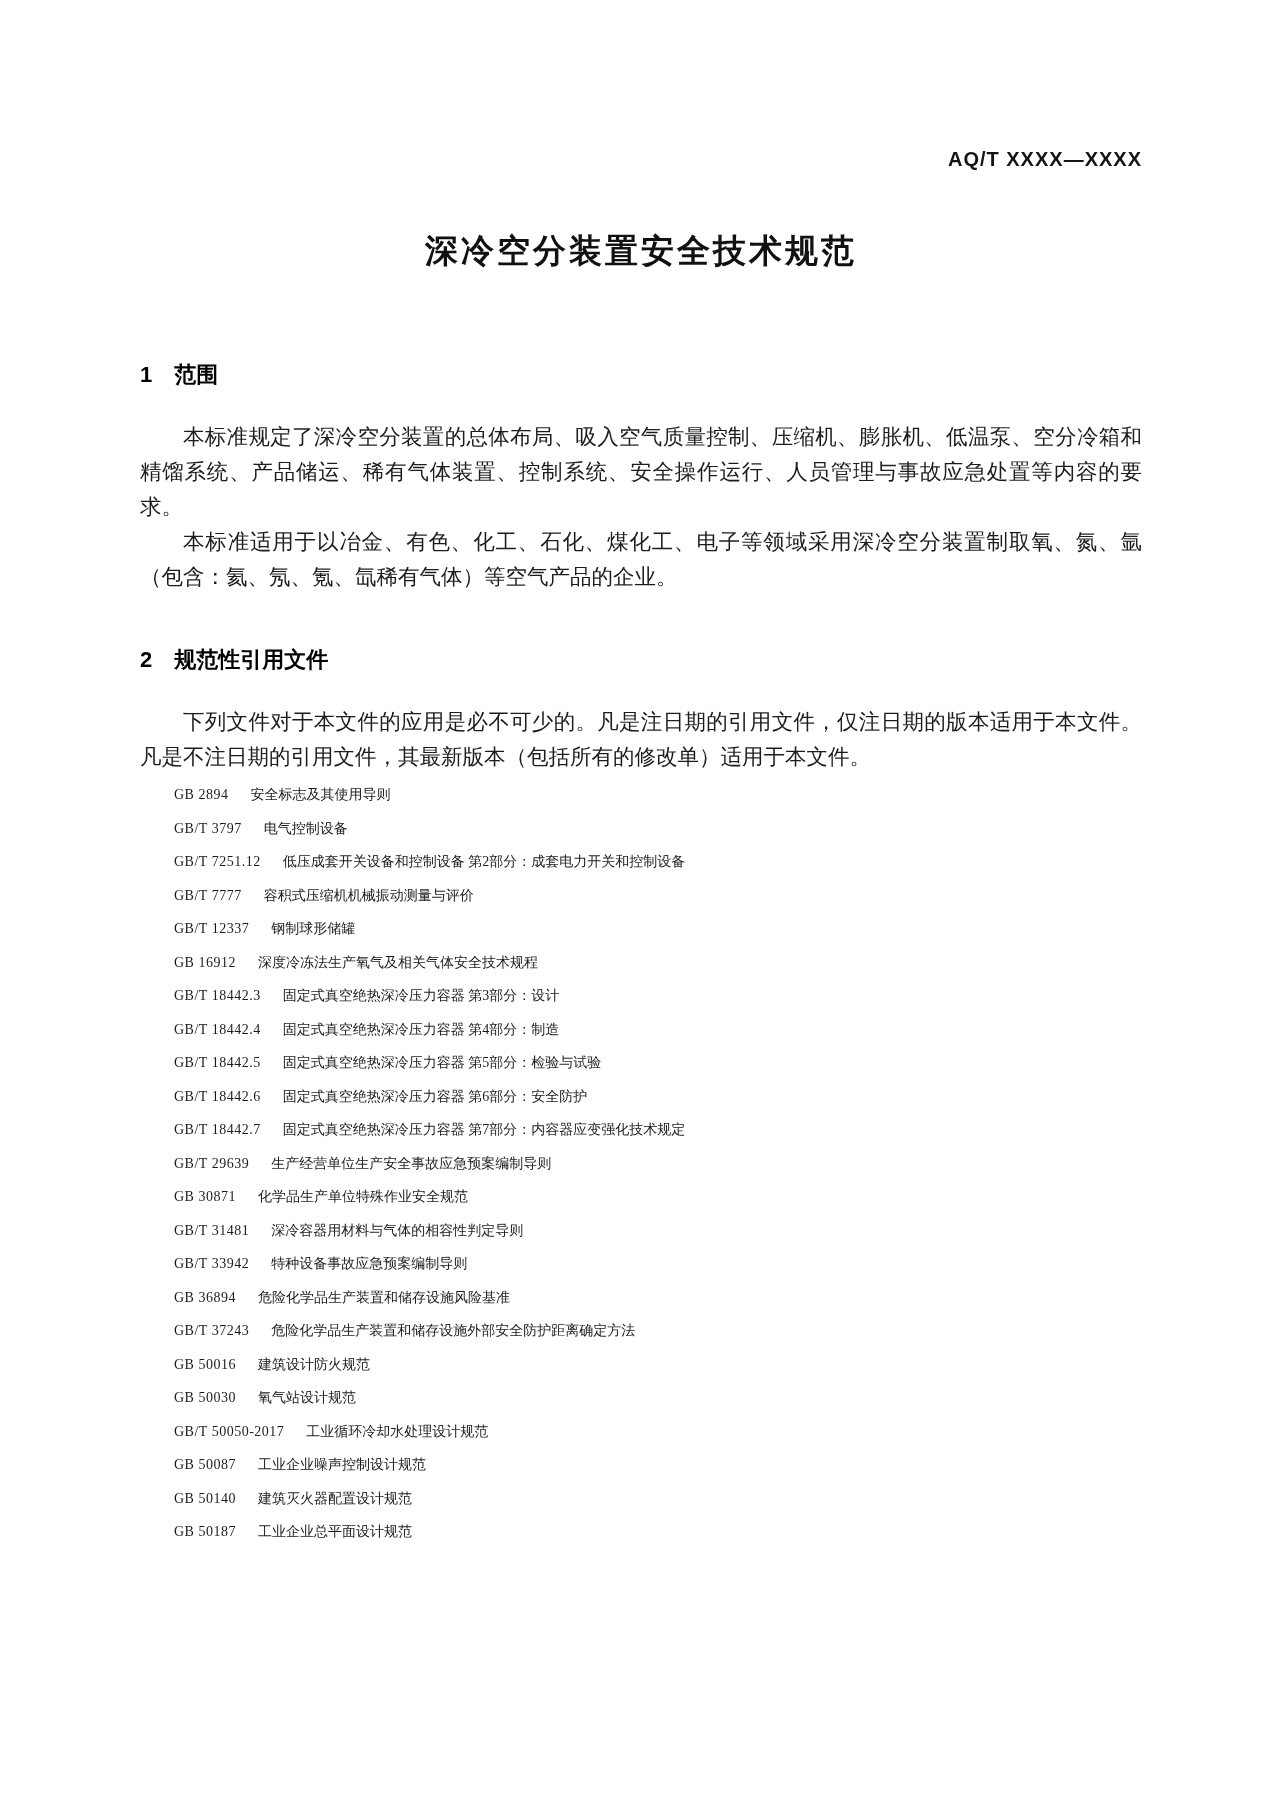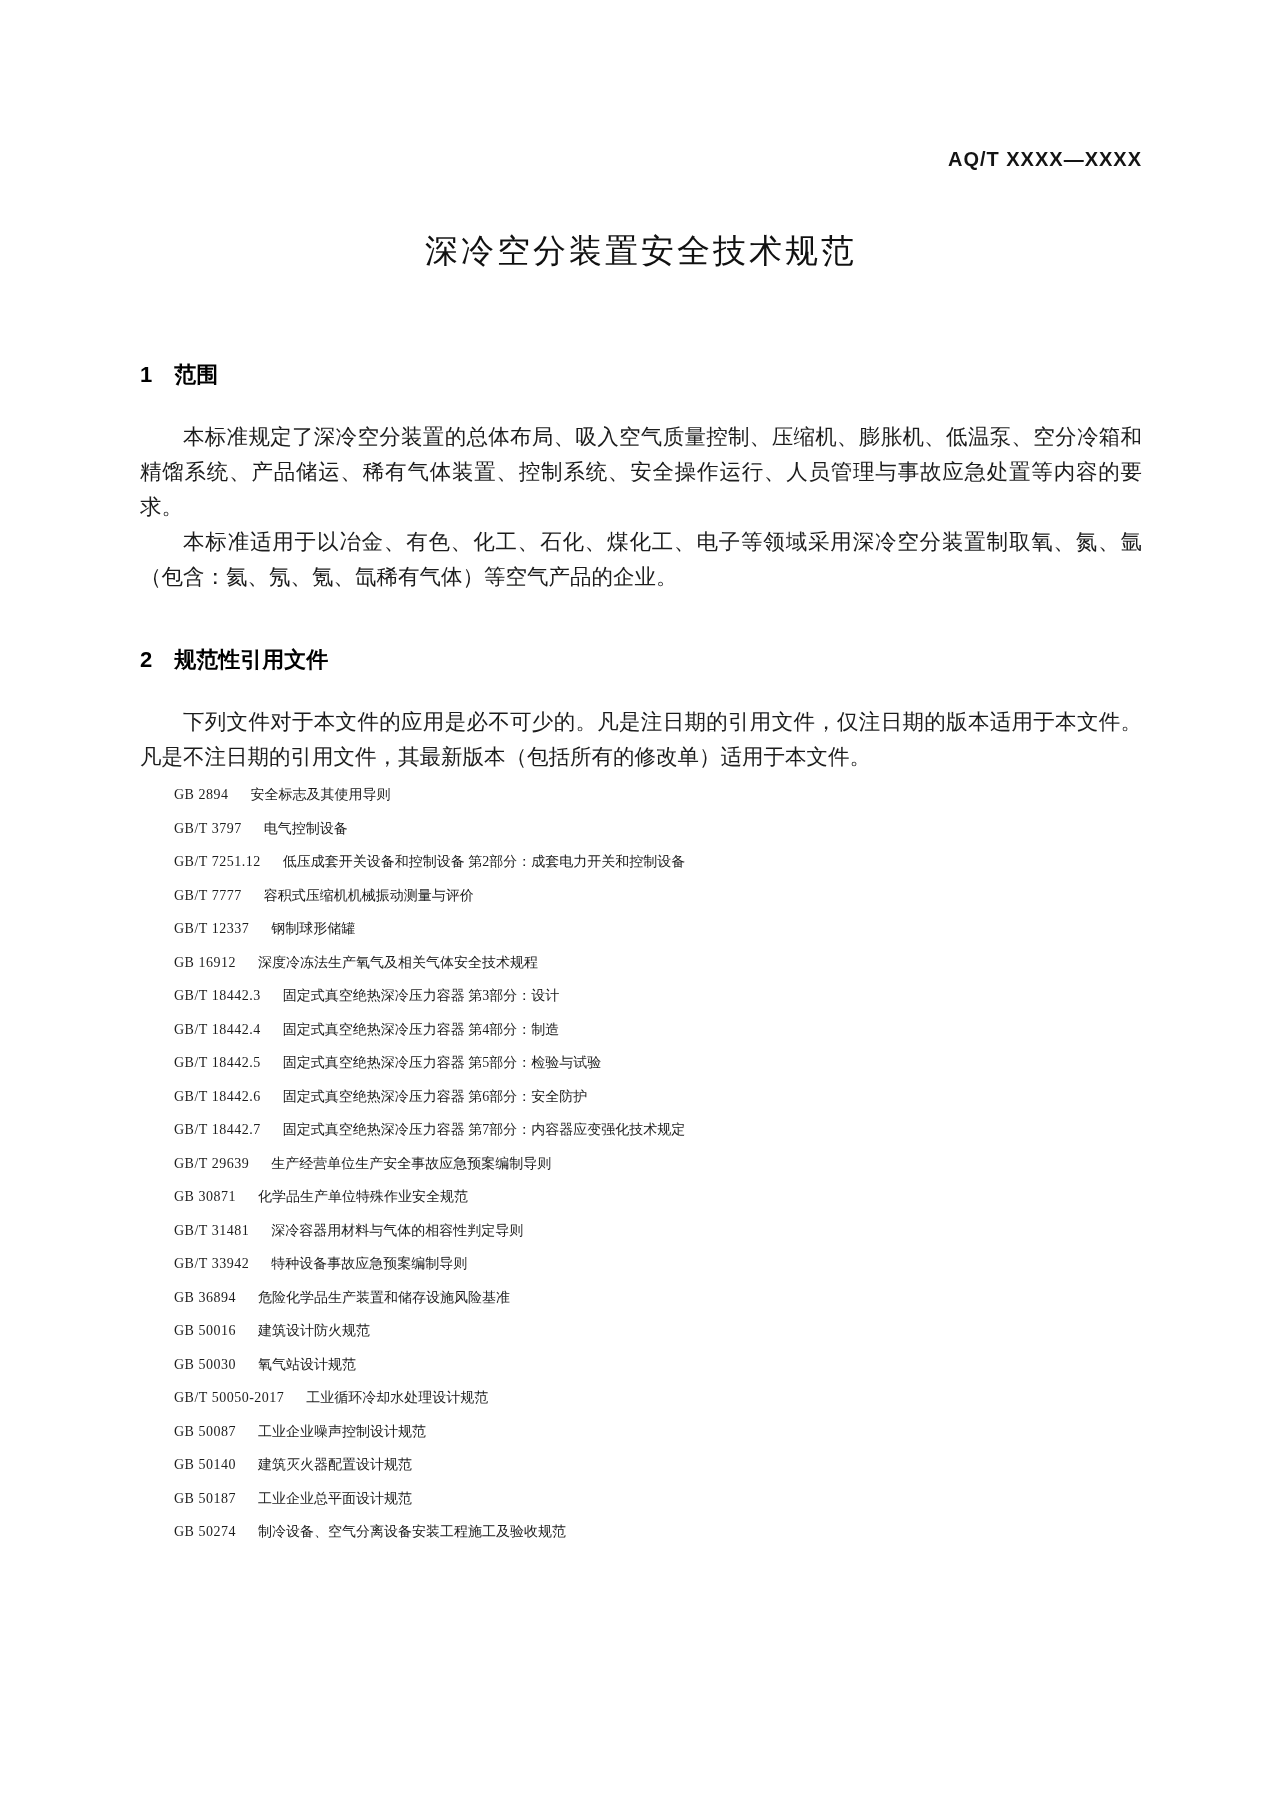--- a/index.html
+++ b/index.html
@@ -27,21 +27,21 @@
     font-size: 20px;
     font-weight: 600;
     letter-spacing: 1px;
     color: #141414;
   }
   .doc-title {
     margin: 58px 0 8px 0;
     text-align: center;
     font-family: "Liberation Sans", sans-serif;
     font-size: 33px;
-    font-weight: normal;
+    font-weight: bold;
     letter-spacing: 3px;
     color: #111111;
   }
   .section-heading {
     font-family: "Liberation Sans", sans-serif;
     font-size: 22px;
     font-weight: bold;
     color: #000000;
   }
   .sh1 { margin-top: 86px; }
@@ -133,20 +133,21 @@
         <div class="ref-item"><span class="ref-code">GB/T 18442.3</span><span>固定式真空绝热深冷压力容器 第3部分：设计</span></div>
         <div class="ref-item"><span class="ref-code">GB/T 18442.4</span><span>固定式真空绝热深冷压力容器 第4部分：制造</span></div>
         <div class="ref-item"><span class="ref-code">GB/T 18442.5</span><span>固定式真空绝热深冷压力容器 第5部分：检验与试验</span></div>
         <div class="ref-item"><span class="ref-code">GB/T 18442.6</span><span>固定式真空绝热深冷压力容器 第6部分：安全防护</span></div>
         <div class="ref-item"><span class="ref-code">GB/T 18442.7</span><span>固定式真空绝热深冷压力容器 第7部分：内容器应变强化技术规定</span></div>
         <div class="ref-item"><span class="ref-code">GB/T 29639</span><span>生产经营单位生产安全事故应急预案编制导则</span></div>
         <div class="ref-item"><span class="ref-code">GB 30871</span><span>化学品生产单位特殊作业安全规范</span></div>
         <div class="ref-item"><span class="ref-code">GB/T 31481</span><span>深冷容器用材料与气体的相容性判定导则</span></div>
         <div class="ref-item"><span class="ref-code">GB/T 33942</span><span>特种设备事故应急预案编制导则</span></div>
         <div class="ref-item"><span class="ref-code">GB 36894</span><span>危险化学品生产装置和储存设施风险基准</span></div>
+        <div class="ref-item"><span class="ref-code">GB/T 37243</span><span>危险化学品生产装置和储存设施外部安全防护距离确定方法</span></div>
         <div class="ref-item"><span class="ref-code">GB 50016</span><span>建筑设计防火规范</span></div>
         <div class="ref-item"><span class="ref-code">GB 50030</span><span>氧气站设计规范</span></div>
         <div class="ref-item"><span class="ref-code">GB/T 50050-2017</span><span>工业循环冷却水处理设计规范</span></div>
         <div class="ref-item"><span class="ref-code">GB 50087</span><span>工业企业噪声控制设计规范</span></div>
         <div class="ref-item"><span class="ref-code">GB 50140</span><span>建筑灭火器配置设计规范</span></div>
         <div class="ref-item"><span class="ref-code">GB 50187</span><span>工业企业总平面设计规范</span></div>
         <div class="ref-item"><span class="ref-code">GB 50274</span><span>制冷设备、空气分离设备安装工程施工及验收规范</span></div>
       </div>
 
   </div>

